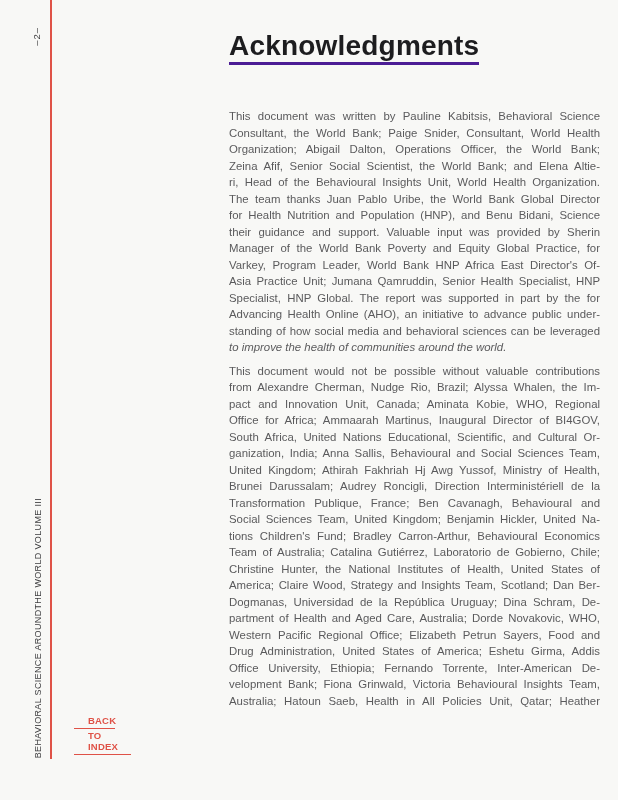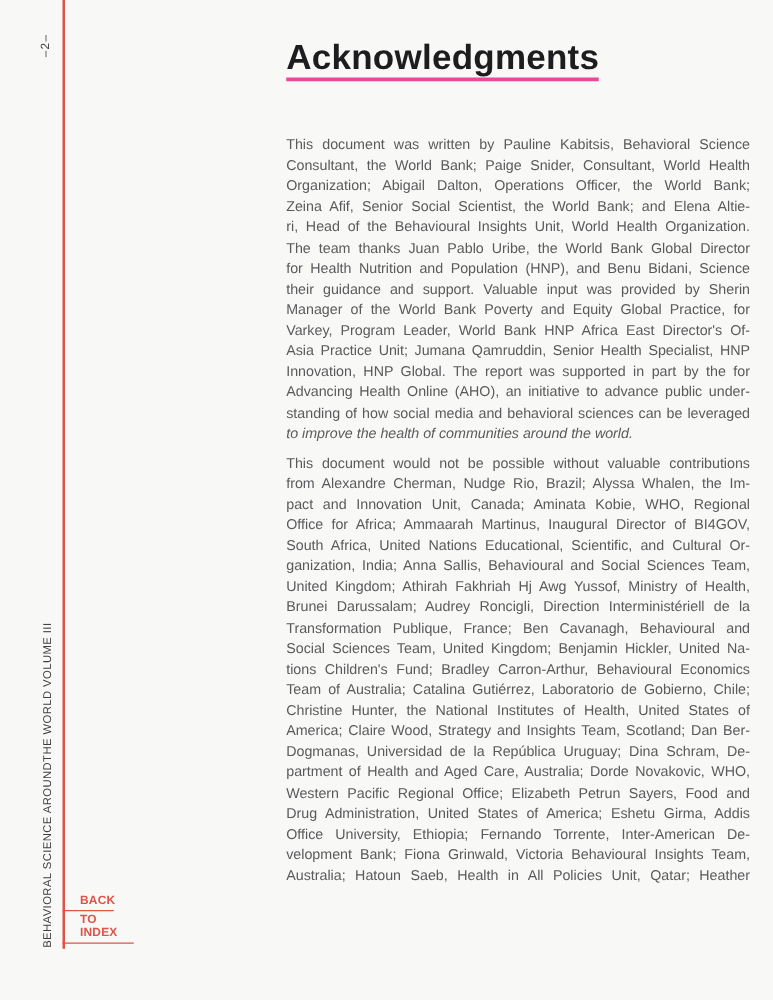--- a/index.html
+++ b/index.html
@@ -41,39 +41,40 @@
 
   
   .back-index {
     position: absolute;
     left: 50px; top: 715px;
     cursor: pointer;
     color: #df5247;
     font-weight: bold;
     font-size: 9.5px;
     letter-spacing: 0.2px;
+    padding-left: 24px;
   }
   .bi-row { padding: 0 0 2px 14px; border-bottom: 1.5px solid #df5247; }
   .bi-row-1 { width: 41px; }
   .bi-row-2 { width: 57px; margin-top: 1px; }
 
   
   .content {
     position: absolute;
     left: 229px; top: 0;
     width: 371px;
   }
   .title {
     display: inline-block;
     margin-top: 31px;
     font-size: 28px;
     line-height: 1.05;
     font-weight: bold;
     color: #1d1d1f;
-    border-bottom: 3px solid #ec4899;
+    border-bottom: 3px solid #4c1d95;
     padding-bottom: 2px;
     letter-spacing: 0.2px;
     text-align: center;
   }
   .para { display: block; }
   .para-1 { margin-top: 43px; }
   .para-2 { margin-top: 7px; }
   .text-line {
     font-size: 11.4px;
     line-height: 16.5px;
@@ -105,21 +106,21 @@
       <div class="text-line">Consultant, the World Bank; Paige Snider, Consultant, World Health</div>
       <div class="text-line">Organization; Abigail Dalton, Operations Officer, the World Bank;</div>
       <div class="text-line">Zeina Afif, Senior Social Scientist, the World Bank; and Elena Altie-</div>
       <div class="text-line">ri, Head of the Behavioural Insights Unit, World Health Organization.</div>
       <div class="text-line">The team thanks Juan Pablo Uribe, the World Bank Global Director</div>
       <div class="text-line">for Health Nutrition and Population (HNP), and Benu Bidani, Science</div>
       <div class="text-line">their guidance and support. Valuable input was provided by Sherin</div>
       <div class="text-line">Manager of the World Bank Poverty and Equity Global Practice, for</div>
       <div class="text-line">Varkey, Program Leader, World Bank HNP Africa East Director's Of-</div>
       <div class="text-line">Asia Practice Unit; Jumana Qamruddin, Senior Health Specialist, HNP</div>
-      <div class="text-line">Innovation, HNP Global. The report was supported in part by the for</div>
+      <div class="text-line">Specialist, HNP Global. The report was supported in part by the for</div>
       <div class="text-line">Advancing Health Online (AHO), an initiative to advance public under-</div>
       <div class="text-line">standing of how social media and behavioral sciences can be leveraged</div>
       <div class="text-line no-stretch">to improve the health of communities around the world.</div>
     </div>
 
   <div class="para para-2">
       <div class="text-line">This document would not be possible without valuable contributions</div>
       <div class="text-line">from Alexandre Cherman, Nudge Rio, Brazil; Alyssa Whalen, the Im-</div>
       <div class="text-line">pact and Innovation Unit, Canada; Aminata Kobie, WHO, Regional</div>
       <div class="text-line">Office for Africa; Ammaarah Martinus, Inaugural Director of BI4GOV,</div>

